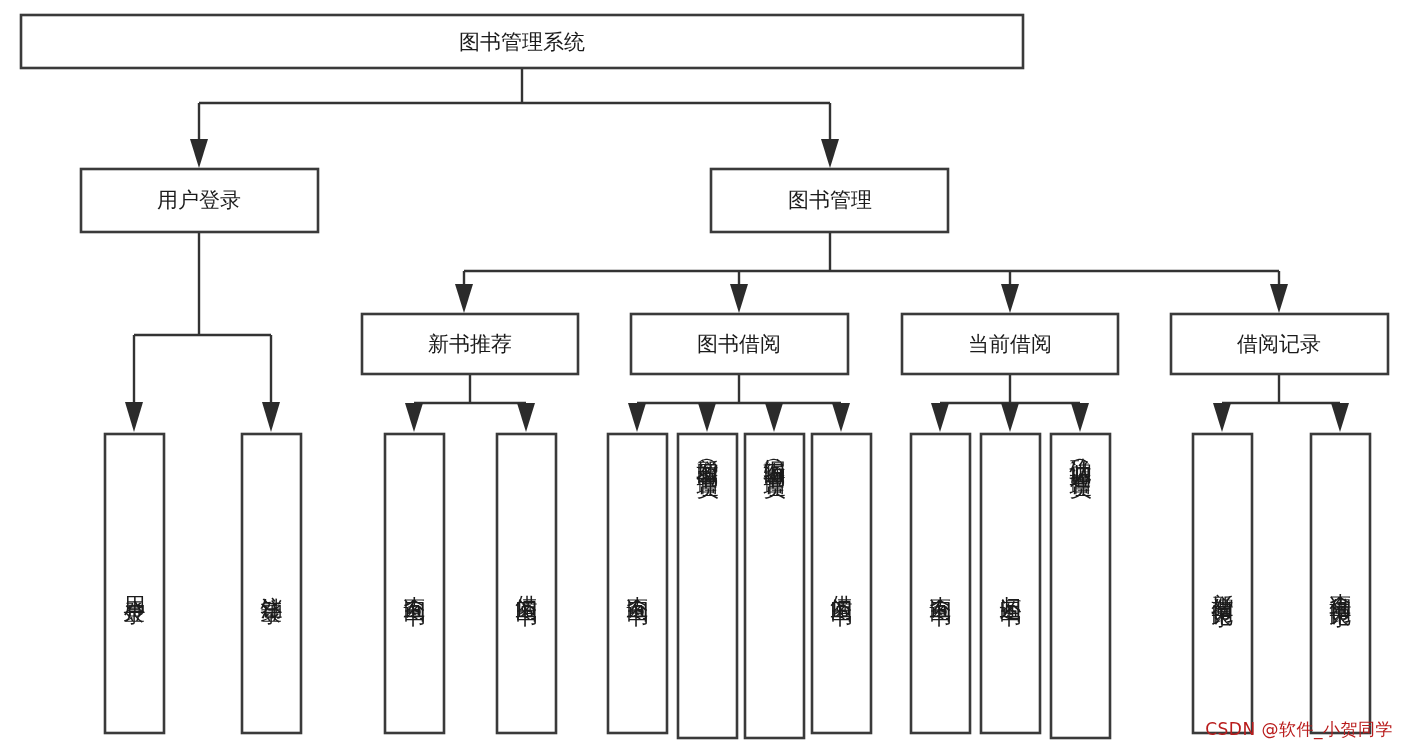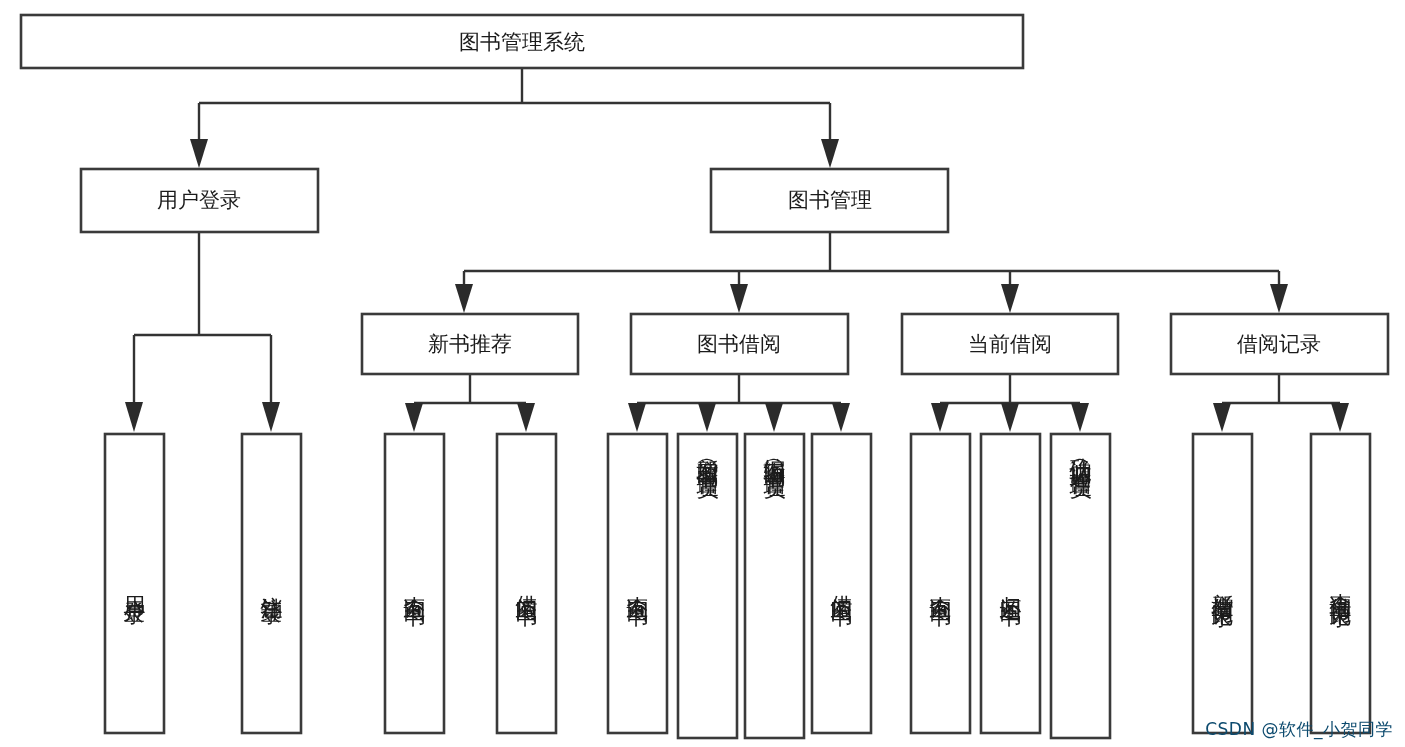--- a/index.html
+++ b/index.html
@@ -47,21 +47,21 @@
   .arrow-head {
     fill: #2b2b2b;
     stroke: none;
   }
   .watermark {
     position: absolute;
     right: 12px;
     bottom: 6px;
     font-family: "DejaVu Sans", "Liberation Sans", sans-serif;
     font-size: 17px;
-    color: #0c4a6e;
+    color: #b91c1c;
     letter-spacing: 0.5px;
     white-space: nowrap;
     user-select: none;
   }
 </style>
 </head>
 <body>
 
 <div id="diagram-root">
 

